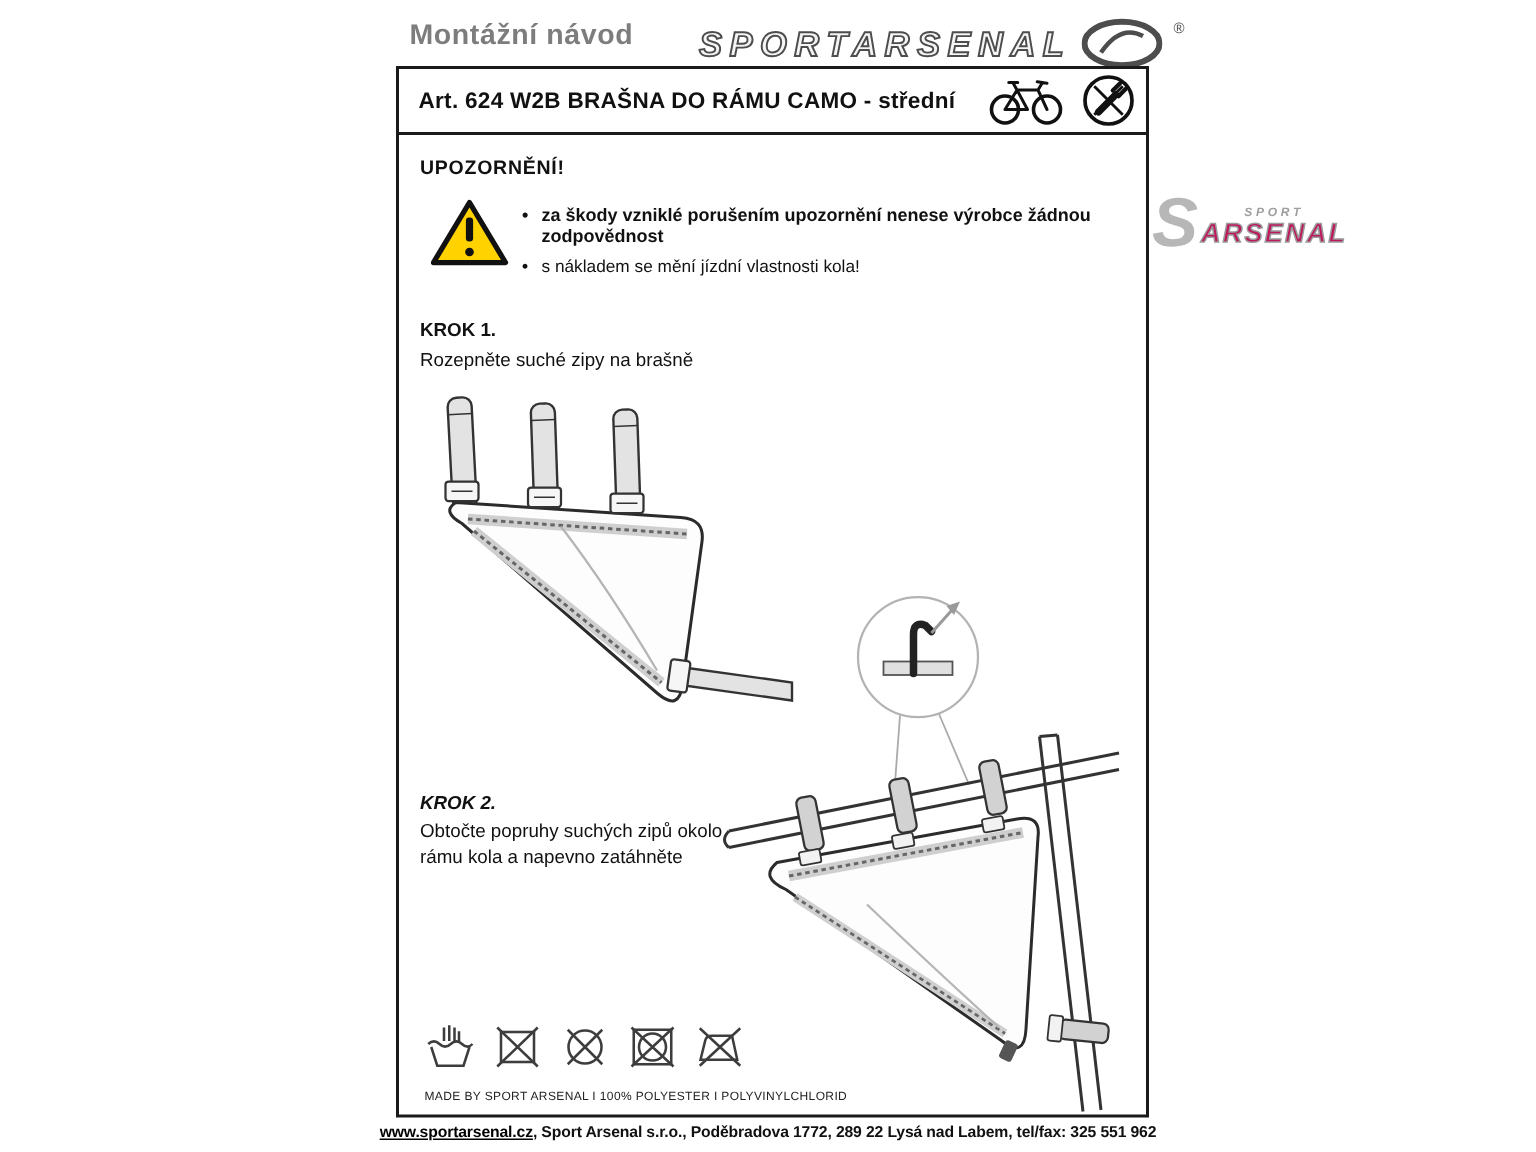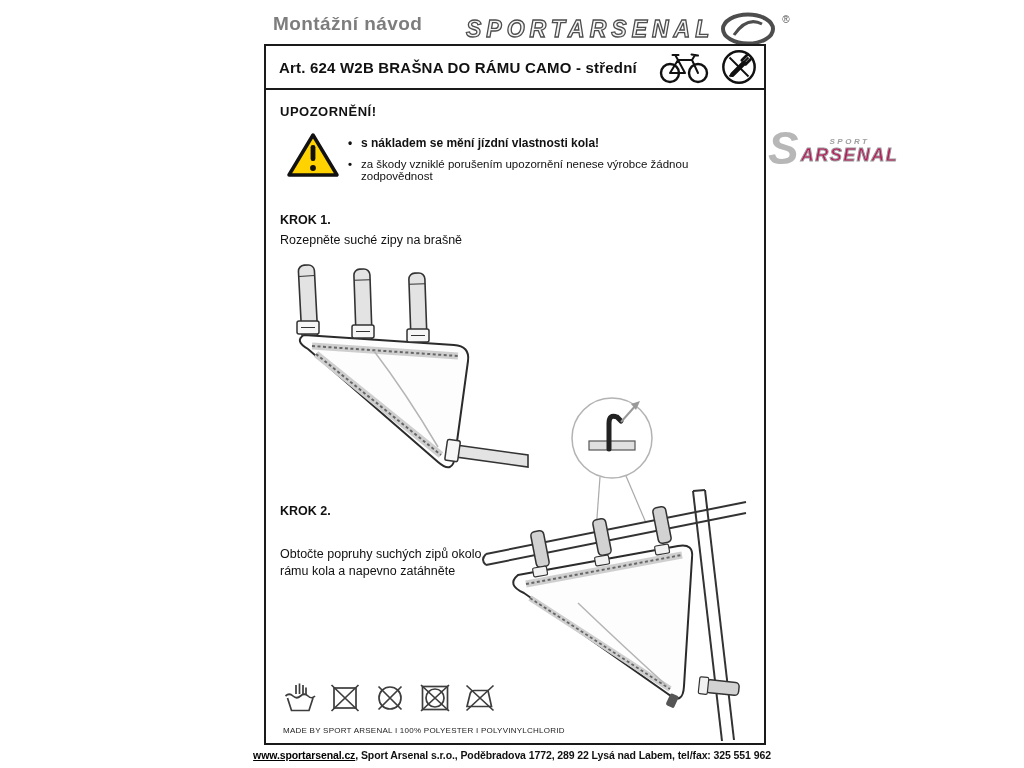--- a/index.html
+++ b/index.html
@@ -37,21 +37,21 @@
   .warning-triangle { position:absolute; left:19px; top:84px; }
   .warn-bullets { position:absolute; left:80px; top:90px; width:406px; list-style:none; }
   .warn-bullets li { position:relative; padding-left:15px; margin-bottom:8px; font-size:11.5px; }
   .warn-bullets li::before { content:"•"; position:absolute; left:2px; font-weight:bold; }
   .warn-bullets li:first-child { font-weight:bold; font-size:12px; }
 
   .krok-label { position:absolute; font-size:12.5px; font-weight:bold; z-index:3; }
   .krok-text  { position:absolute; font-size:12.5px; z-index:3; line-height:1.32; }
   #krok1-label { left:14px; top:167px; }
   #krok1-text  { left:14px; top:186px; }
-  #krok2-label { left:14px; top:458px; }
+  #krok2-label { left:14px; top:482px;font-style:italic; }
   #krok2-text  { left:14px; top:500px; width:218px; }
 
   .illustrations { position:absolute; left:12px; top:205px; z-index:1; }
 
   .care-row { position:absolute; left:15px; top:633px; display:flex; gap:7px; z-index:3; }
   .care-icon { width:38px; height:38px; display:inline-flex; align-items:center; justify-content:center; }
   .materials { position:absolute; left:17px; top:680px; font-size:8px; letter-spacing:.25px; color:#222; z-index:3; }
 
   .watermark { position:absolute; left:768px; top:130px; display:flex; align-items:flex-start; }
   .wm-mono { font-size:46px; font-style:italic; font-weight:bold; line-height:.8; color:#b7b7b7; }
@@ -111,22 +111,22 @@
 
     <span class="warning-triangle">
       <svg width="56" height="50" viewBox="0 0 56 50">
         <path d="M28 5 L52 45 L4 45 Z" fill="#ffd200" stroke="#111" stroke-width="3.5" stroke-linejoin="round"></path>
         <rect x="25.6" y="15" width="4.8" height="16" rx="2.2" fill="#111"></rect>
         <circle cx="28" cy="38" r="2.9" fill="#111"></circle>
       </svg>
     </span>
 
     <ul class="warn-bullets">
+      <li>za škody vzniklé porušením upozornění nenese výrobce žádnou zodpovědnost</li>
       <li>s nákladem se mění jízdní vlastnosti kola!</li>
-      <li>za škody vzniklé porušením upozornění nenese výrobce žádnou zodpovědnost</li>
     </ul>
 
     <div class="krok-label" id="krok1-label">KROK 1.</div>
     <div class="krok-text" id="krok1-text">Rozepněte suché zipy na brašně</div>
 
     <div class="krok-label" id="krok2-label">KROK 2.</div>
     <div class="krok-text" id="krok2-text">Obtočte popruhy suchých zipů okolo rámu kola a napevno zatáhněte</div>
 
     <svg class="illustrations" width="474" height="492" viewBox="0 0 474 492">
 

